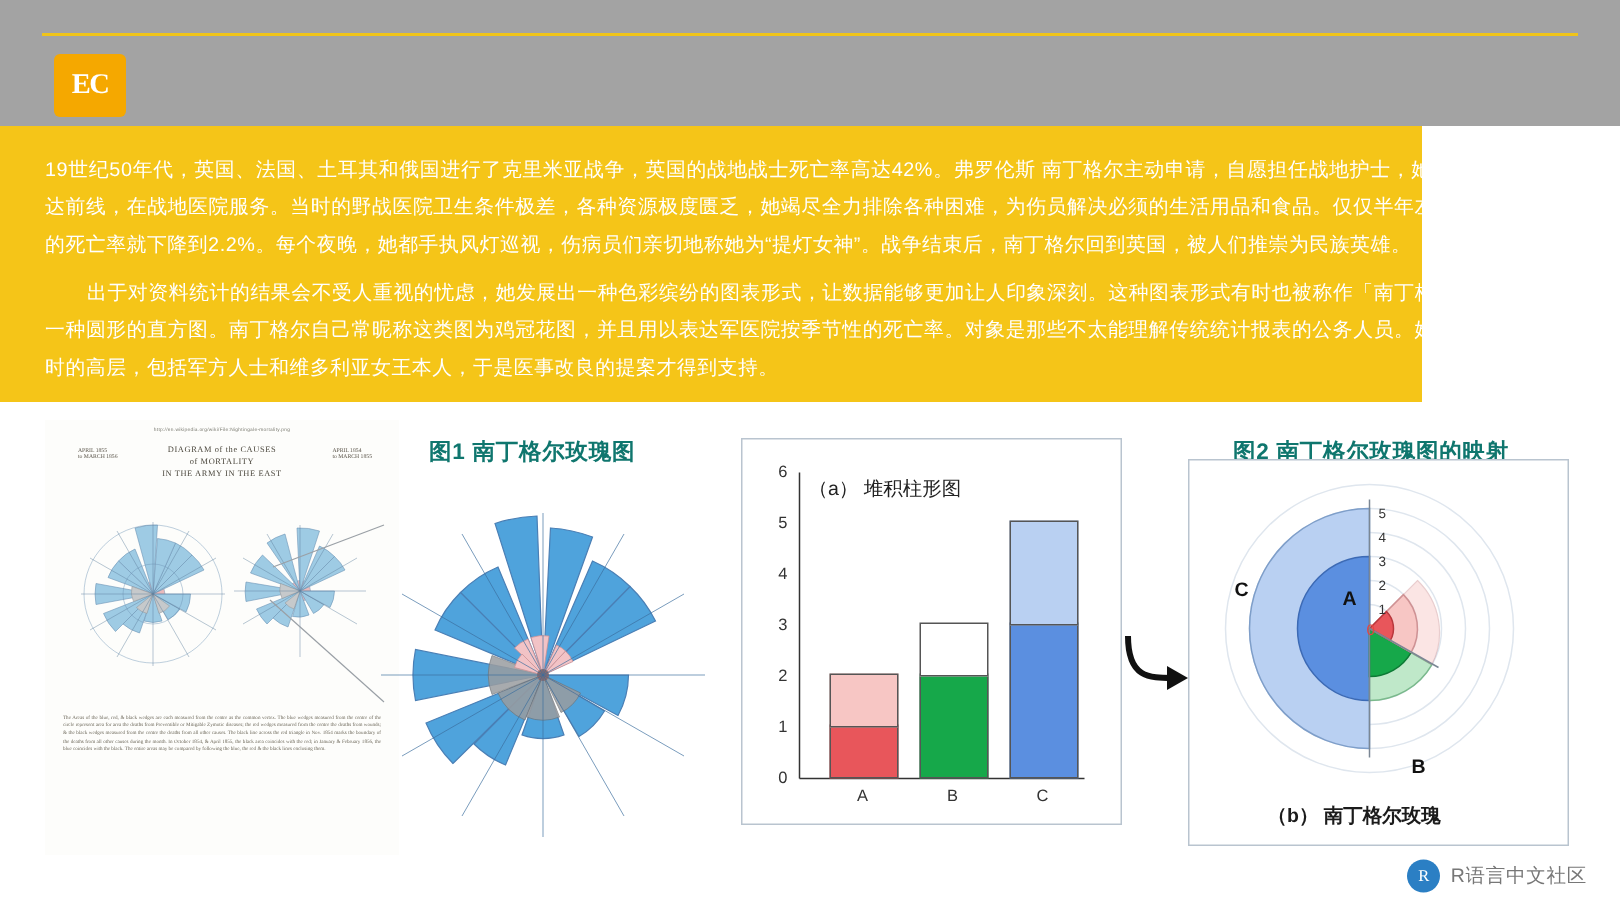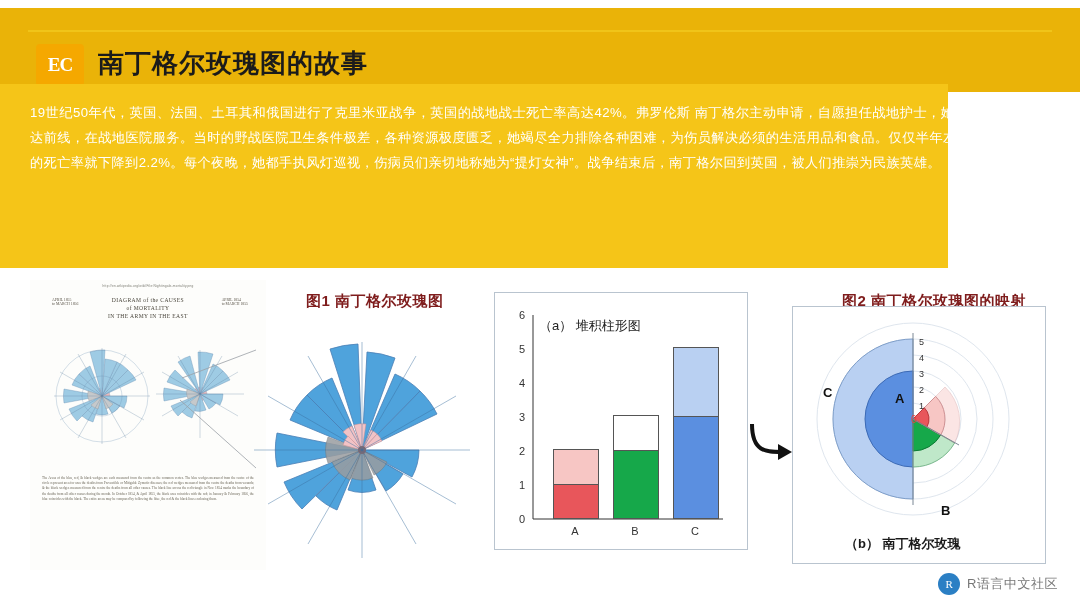--- a/index.html
+++ b/index.html
@@ -14,22 +14,21 @@
     overflow: hidden;
     position: relative;
   }
 
   
   .header {
     position: absolute;
     left: 0; top: 0;
     width: 1080px;
     height: 84px;
-    background: #eab308;
-    margin-top: 8px;
+    background: #a3a3a3;
   }
   .header-rule {
     position: absolute;
     left: 28px;
     top: 22px;
     width: 1024px;
     height: 2px;
     background: #f0c419;
   }
   .logo-badge {
@@ -97,24 +96,23 @@
     left: 0;
     top: 268px;
     width: 1080px;
     height: 340px;
     background: #ffffff;
   }
 
   .fig-caption {
     position: absolute;
     font-size: 15px;
-    color: #7f1d1d;
+    color: #0f766e;
     font-weight: bold;
     letter-spacing: 0.5px;
-    margin-left: 20px;
   }
   #cap1 { left: 286px; top: 24px; }
   #cap2 { left: 822px; top: 24px; text-align: center; }
 
   
   .poster {
     position: absolute;
     left: 30px;
     top: 12px;
     width: 236px;
@@ -248,25 +246,25 @@
   }
 </style>
 </head>
 <body>
 
 <div class="header">
   <div class="header-rule"></div>
   <div class="logo-badge">
     <span>EC</span>
   </div>
-  <div class="header-title">南丁格尔玫瑰图的故事</div>
 </div>
 
 <div class="yellow-block">
   <div class="para para1">19世纪50年代，英国、法国、土耳其和俄国进行了克里米亚战争，英国的战地战士死亡率高达42%。弗罗伦斯 南丁格尔主动申请，自愿担任战地护士，她率领38名护士抵达前线，在战地医院服务。当时的野战医院卫生条件极差，各种资源极度匮乏，她竭尽全力排除各种困难，为伤员解决必须的生活用品和食品。仅仅半年左右的时间伤病员的死亡率就下降到2.2%。每个夜晚，她都手执风灯巡视，伤病员们亲切地称她为“提灯女神”。战争结束后，南丁格尔回到英国，被人们推崇为民族英雄。</div>
+  <div class="para para2">出于对资料统计的结果会不受人重视的忧虑，她发展出一种色彩缤纷的图表形式，让数据能够更加让人印象深刻。这种图表形式有时也被称作「南丁格尔的玫瑰」，是一种圆形的直方图。南丁格尔自己常昵称这类图为鸡冠花图，并且用以表达军医院按季节性的死亡率。对象是那些不太能理解传统统计报表的公务人员。她的方法打动了当时的高层，包括军方人士和维多利亚女王本人，于是医事改良的提案才得到支持。</div>
 </div>
 
 <div class="lower">
 
   <div class="fig-caption" id="cap1">图1 南丁格尔玫瑰图</div>
   <div class="fig-caption" id="cap2">图2 南丁格尔玫瑰图的映射</div>
 
   <div class="poster">
     <div class="poster-hdr">http://en.wikipedia.org/wiki/File:Nightingale-mortality.png</div>
     <div class="poster-title">

